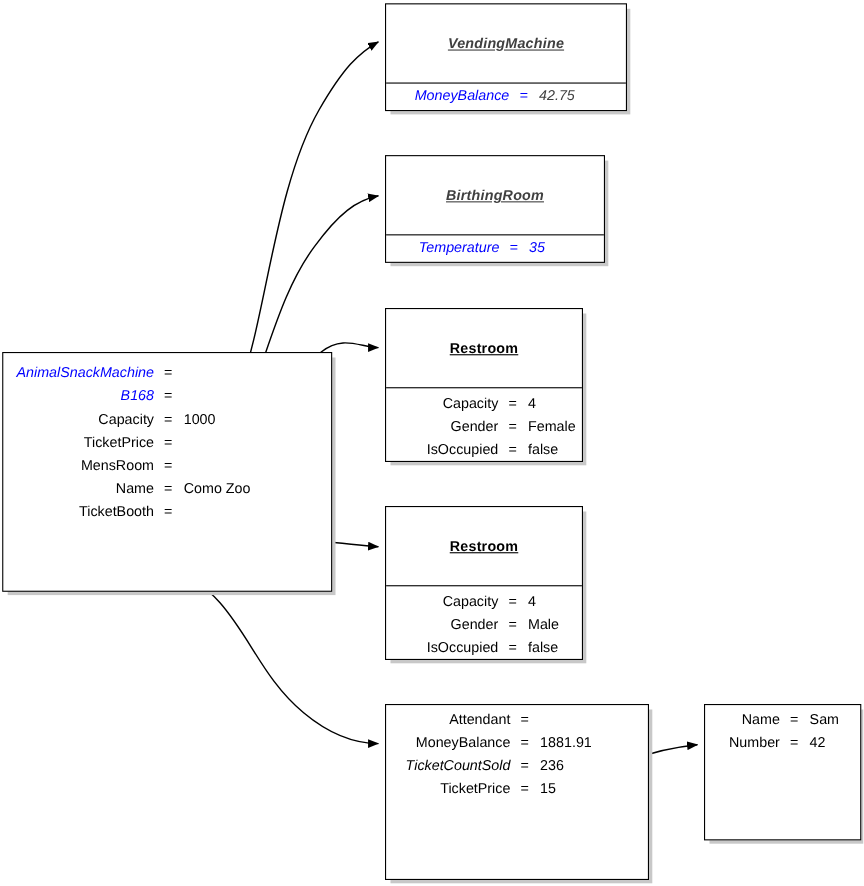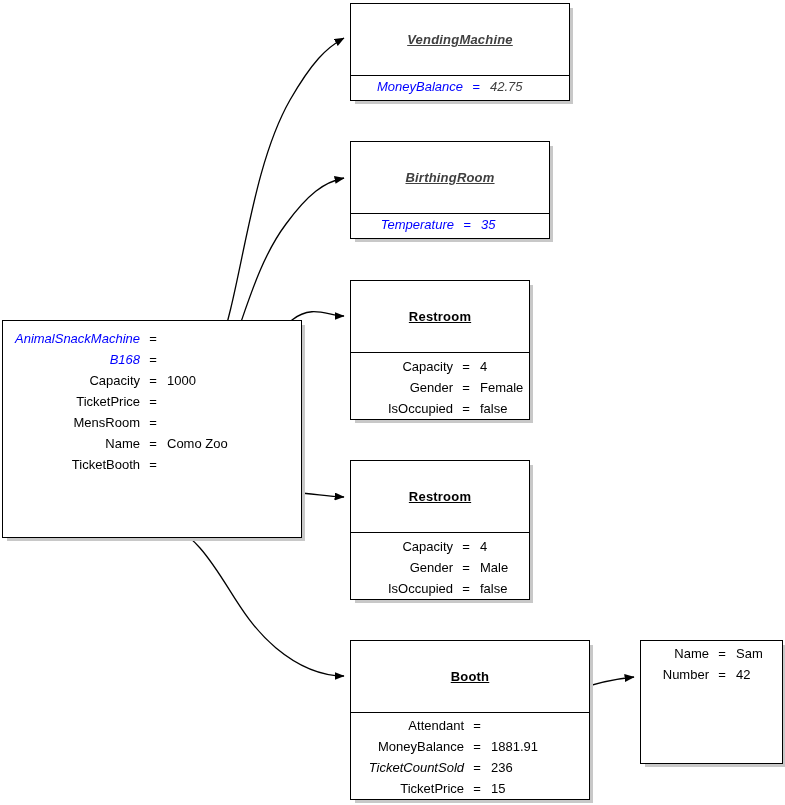--- a/index.html
+++ b/index.html
@@ -219,23 +219,20 @@
       </div>
       <div class="attr-row">
         <span class="attr-name" style="width:137px;">TicketBooth</span>
         <span class="attr-eq">=</span>
         <span class="attr-val empty"></span>
       </div>
     </div>
   </div>
 
   <div class="obj-box" style="left:350px; top:640px; width:240px; height:160px;">
-    <div class="obj-title-sec" style="height:72px;">
-      <span class="obj-title">Booth</span>
-    </div>
     <div class="obj-attrs" style="padding-top:5px;">
       <div class="attr-row">
         <span class="attr-name" style="width:113px;">Attendant</span>
         <span class="attr-eq">=</span>
         <span class="attr-val empty"></span>
       </div>
       <div class="attr-row">
         <span class="attr-name" style="width:113px;">MoneyBalance</span>
         <span class="attr-eq">=</span>
         <span class="attr-val">1881.91</span>

